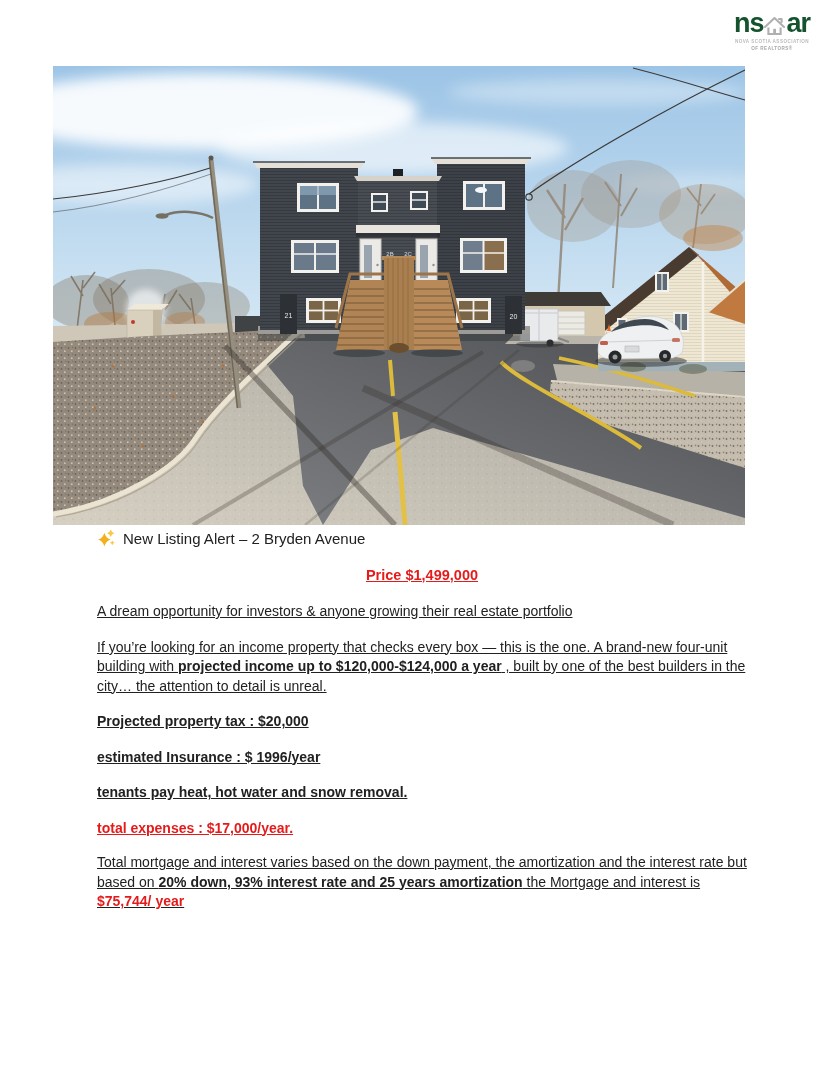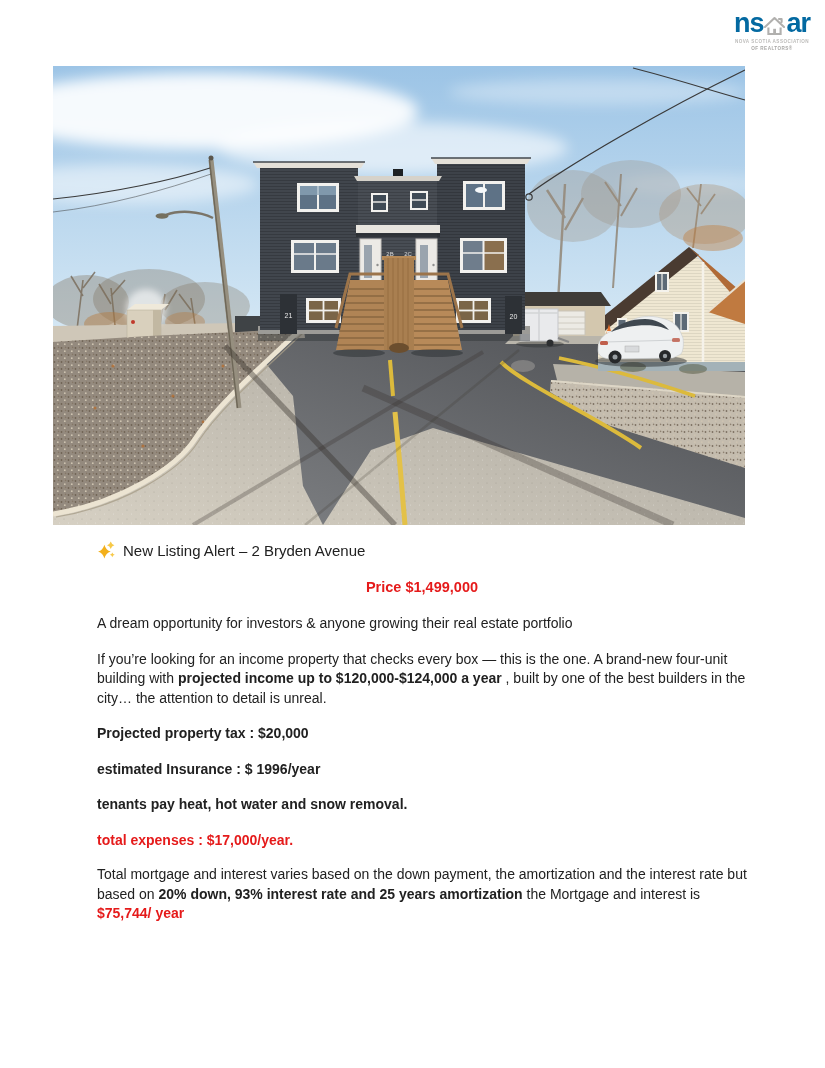--- a/index.html
+++ b/index.html
@@ -1,30 +1,30 @@
 <!DOCTYPE html>
 <html><head>
 <meta charset="utf-8">
 <style>
   html,body{margin:0;padding:0;background:#ffffff;}
   .page{position:relative;width:825px;height:1068px;background:#ffffff;overflow:hidden;
         font-family:"Liberation Sans", sans-serif;color:#212121;}
   
   .logo{position:absolute;top:10px;right:11px;width:84px;text-align:center;line-height:1;}
   .logo-row{display:flex;align-items:flex-end;justify-content:center;gap:0px;
-            font-weight:bold;font-size:27px;color:#0369a1;letter-spacing:-1px;}
+            font-weight:bold;font-size:27px;color:#14532d;letter-spacing:-1px;}
   .logo-row .house{margin:0 1px 1px 1px;}
   .logo-tag{margin-top:2px;font-size:4.6px;font-weight:bold;letter-spacing:.45px;color:#bdbcba;line-height:1.5;}
   .logo-tag .t2{color:#a9a8a6;}
   
   .photo{position:absolute;left:53px;top:66px;width:692px;height:459px;margin:0;}
   .photo svg{display:block;width:100%;height:100%;}
   
-  .content{position:absolute;left:97px;top:536px;width:650px;font-size:14px;line-height:19.5px;}
-  .content p{margin:0;}
+  .content{position:absolute;left:97px;top:524px;width:650px;font-size:14px;line-height:19.5px;}
+  .content p{margin:0;text-decoration:underline;}
   .alert-row{display:flex;align-items:center;gap:7px;font-size:15px;margin-top:5px;}
   .price{margin-top:17px !important;text-align:center;font-weight:bold;font-size:14.5px;color:#e51a1a;}
   .intro{margin-top:17px !important;}
   .pitch{margin-top:16px !important;}
   .bold-line{margin-top:16px !important;font-weight:bold;}
   .red{color:#e51a1a;}
   .mortgage{margin-top:15px !important;}
   b{font-weight:bold;}
 </style>
 </head>

